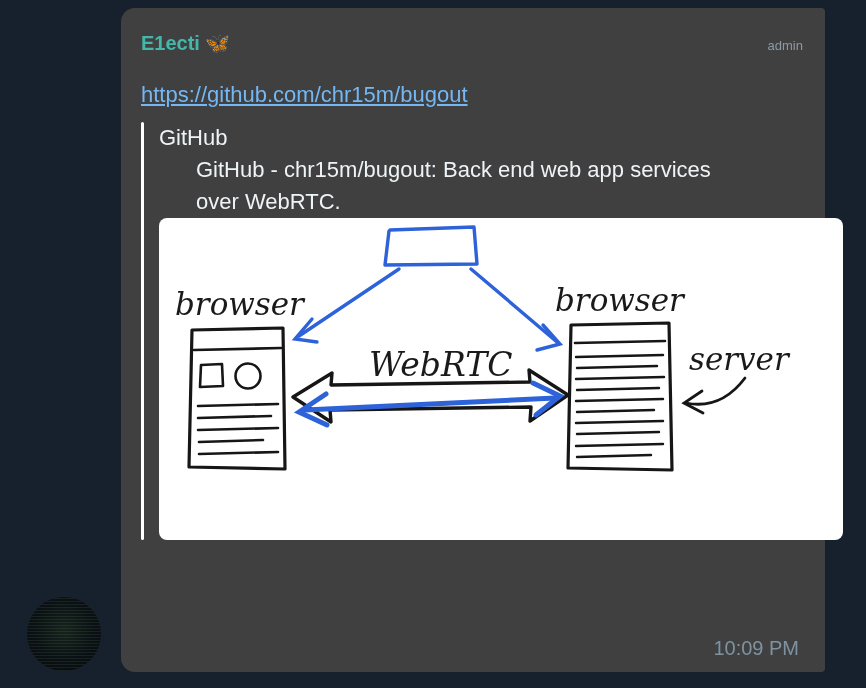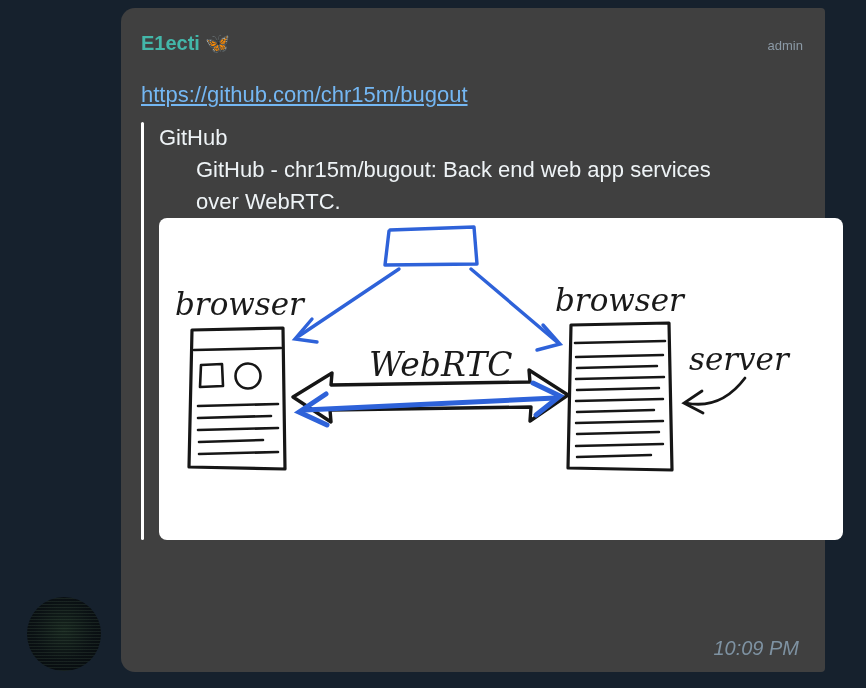--- a/index.html
+++ b/index.html
@@ -33,21 +33,21 @@
   .pbody{padding-left:15px;width:684px;}
   .site{color:#eef3f6;font-size:22px;line-height:32px;}
   .ptitle{color:#eef3f6;font-size:22px;line-height:32px;font-weight:normal;width:548px;margin-left:37px;}
   .pdesc{color:#eef3f6;font-size:22px;line-height:32px;width:548px;}
   .pimg{
     margin-top:0;width:684px;height:322px;background:#ffffff;border-radius:8px;
     overflow:hidden;cursor:pointer;text-decoration:underline;
   }
   .time{
     position:absolute;right:26px;bottom:12px;
-    color:#7e92a2;font-size:20px;font-style:italic;
+    color:#7e92a2;font-size:20px;
   }
   .sketch-label{
     font-family:"DejaVu Serif", serif;
     font-style:italic;
     fill:#1a1a1a;
   }
 </style>
 </head>
 <body>
 

